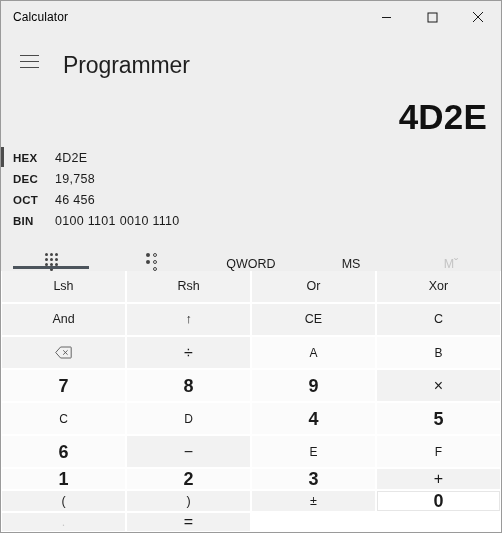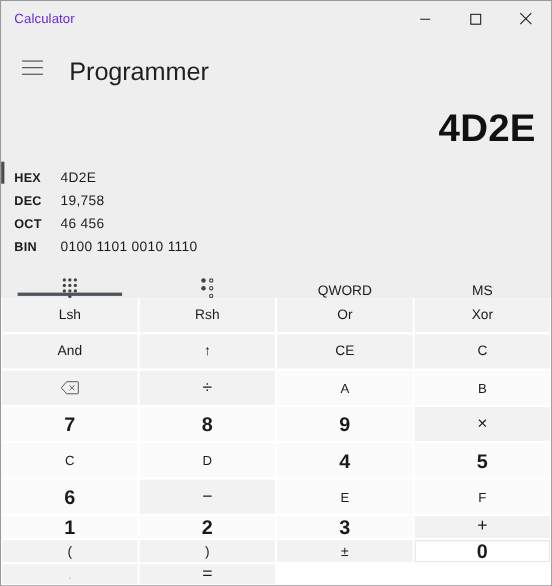--- a/index.html
+++ b/index.html
@@ -26,21 +26,21 @@
   
   .titlebar {
     height: 32px;
     flex: 0 0 32px;
     display: flex;
     align-items: center;
     background: #eeeeee;
   }
   .titlebar .app-title {
     font-size: 12px;
-    color: #6d28d9;
+    color: #000000;
     padding-left: 12px;
     letter-spacing: 0.1px;
     flex: 1 1 auto;
     line-height: 32px;
   }
   .win-btns {
     display: flex;
     height: 32px;
   }
   .win-btn {
@@ -103,21 +103,21 @@
   }
 
   
   .bases {
     background: #eeeeee;
     padding: 4px 0 6px 0;
   }
   .base-row {
     position: relative;
     display: flex;
-    align-items: flex-end;
+    align-items: center;
     height: 21px;
     padding-left: 12px;
   }
   .base-row .sel-bar {
     position: absolute;
     left: 0;
     top: 0px;
     width: 3px;
     height: 20px;
     background: #4c4c4c;
@@ -311,20 +311,23 @@
           <i class="hollow"></i>
           <i class="c2 hollow"></i>
         </span>
       </div>
       <div class="tool">
         <span>QWORD</span>
       </div>
       <div class="tool">
         <span>MS</span>
       </div>
+      <div class="tool disabled">
+        <span>Mˇ</span>
+      </div>
     </div>
 
   <div class="keypad">
       <div class="key fn">
         <span class="glyph">Lsh</span>
       </div>
       <div class="key fn">
         <span class="glyph">Rsh</span>
       </div>
       <div class="key fn">

